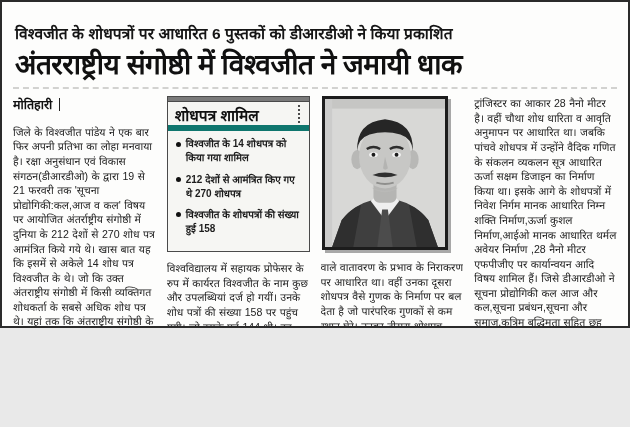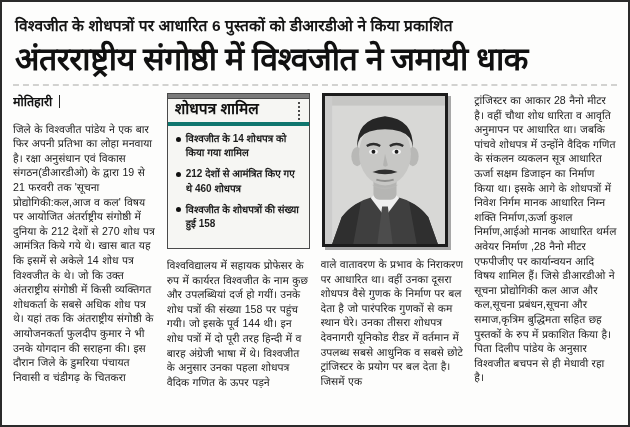--- a/index.html
+++ b/index.html
@@ -1,35 +1,35 @@
 <!DOCTYPE html>
 <html lang="hi"><head>
 <meta charset="utf-8">
 <style>
   * { margin: 0; padding: 0; box-sizing: border-box; }
   html, body { background: #e9e9e9; font-family: "Liberation Sans", "DejaVu Sans", sans-serif; }
   .clipping {
     position: relative;
-    width: 630px; height: 427px;
+    width: 630px; height: 328px;
     background: #fdfdfc;
     border: 2px solid #2b2b2b;
-    padding: 8px 11px 6px 11px;
+    padding: 16px 11px 6px 11px;
     overflow: hidden;
     color: #1b1b1b;
   }
   
   .kicker {
     font-size: 15.5px;
     font-weight: bold;
     color: #151515;
     letter-spacing: 0.1px;
     padding: 4px 0 2px 2px;
   }
   .headline {
-    font-size: 32px;
+    font-size: 28px;
     font-weight: bold;
     color: #101010;
     letter-spacing: -0.5px;
     line-height: 1.22;
     padding: 2px 0 4px 2px;
     white-space: nowrap;
   }
   .headline-rule {
     border-top: 2px dashed #d2d2d0;
     margin: 1px 0 7px 0;
@@ -68,24 +68,24 @@
   .infobox {
     border: 1px solid #4a4a4a;
     background: #f6f6f3;
     margin-bottom: 9px;
     height: 156px;
     overflow: hidden;
   }
   .infobox-topbar { height: 5px; background: #7a7a7a; border-bottom: 1px solid #4a4a4a; }
   .infobox-head {
     display: flex;
-    align-items: flex-start;
+    align-items: flex-end;
     justify-content: space-between;
     padding: 3px 7px 2px 7px;
-    border-bottom: 4px solid #0f766e;
+    border-bottom: 6px solid #0f766e;
   }
   .infobox-title { font-size: 15.5px; font-weight: bold; color: #101010; }
   .infobox-dotted { width: 0; height: 18px; border-left: 2px dotted #4a4a4a; margin-right: 2px; }
   .infobox ul { list-style: none; padding: 6px 6px 4px 7px; }
   .infobox li {
     position: relative;
     padding-left: 11px;
     margin-bottom: 7px;
     font-size: 10px;
     line-height: 14.2px;
@@ -133,21 +133,21 @@
 
     <div class="col">
       <div class="infobox">
         <div class="infobox-topbar"></div>
         <div class="infobox-head">
           <span class="infobox-title">शोधपत्र शामिल</span>
           <span class="infobox-dotted"></span>
         </div>
         <ul>
           <li>विश्वजीत के 14 शोधपत्र को किया गया शामिल</li>
-          <li>212 देशों से आमंत्रित किए गए थे 460 शोधपत्र</li>
+          <li>212 देशों से आमंत्रित किए गए थे 270 शोधपत्र</li>
           <li>विश्वजीत के शोधपत्रों की संख्या हुई 158</li>
         </ul>
       </div>
       <p>विश्वविद्यालय में सहायक प्रोफेसर के रुप में कार्यरत विश्वजीत के नाम कुछ और उपलब्धियां दर्ज हो गयीं। उनके शोध पत्रों की संख्या 158 पर पहुंच गयी। जो इसके पूर्व 144 थी। इन शोध पत्रों में दो पूरी तरह हिन्दी में व बारह अंग्रेजी भाषा में थे। विश्वजीत के अनुसार उनका पहला शोधपत्र वैदिक गणित के ऊपर पड़ने</p>
     </div>
 
     <div class="col">
       <div class="photo-frame">
         <svg viewBox="0 0 126 154" preserveAspectRatio="xMidYMid slice">
           <rect x="0" y="0" width="126" height="154" fill="#d8d8d6"></rect>

